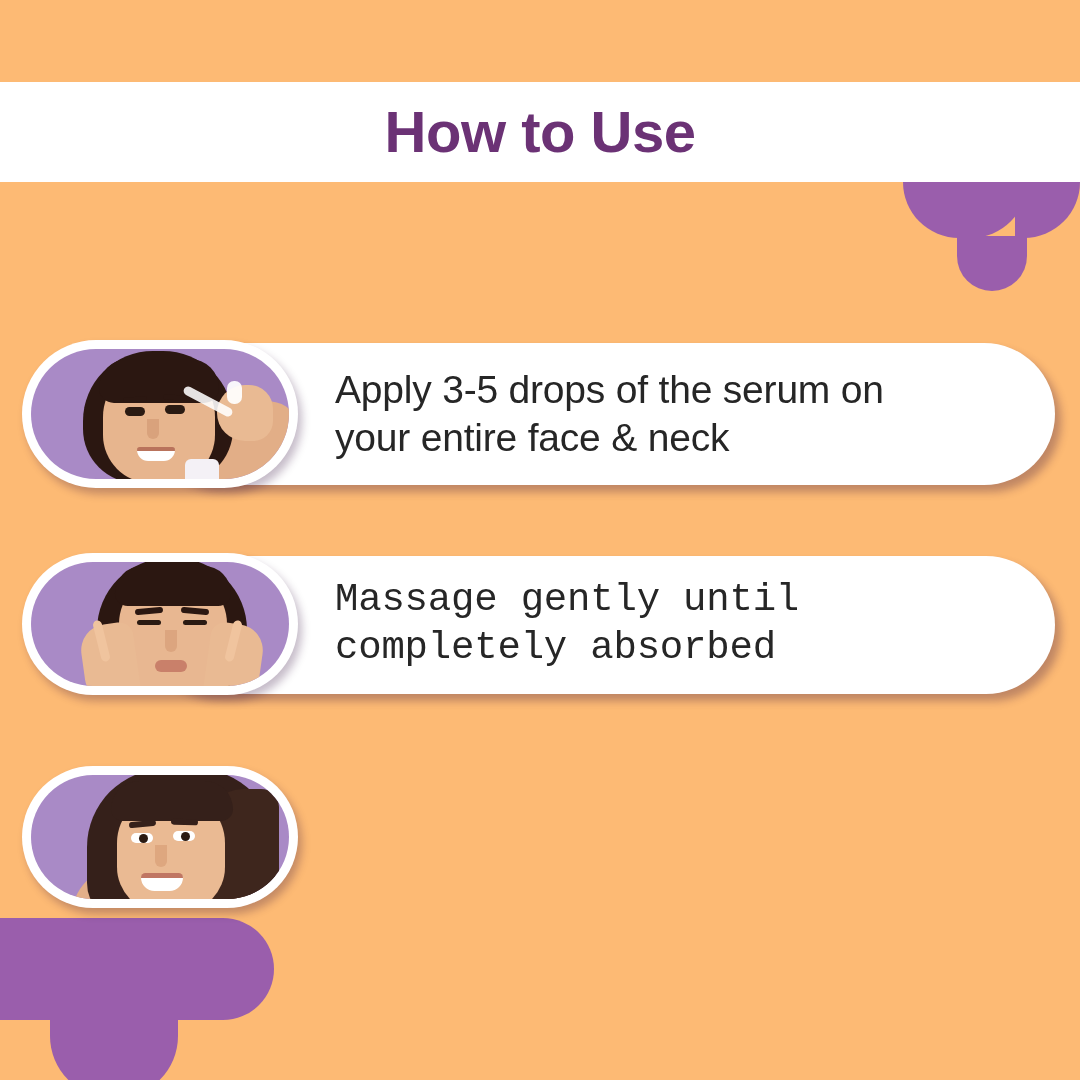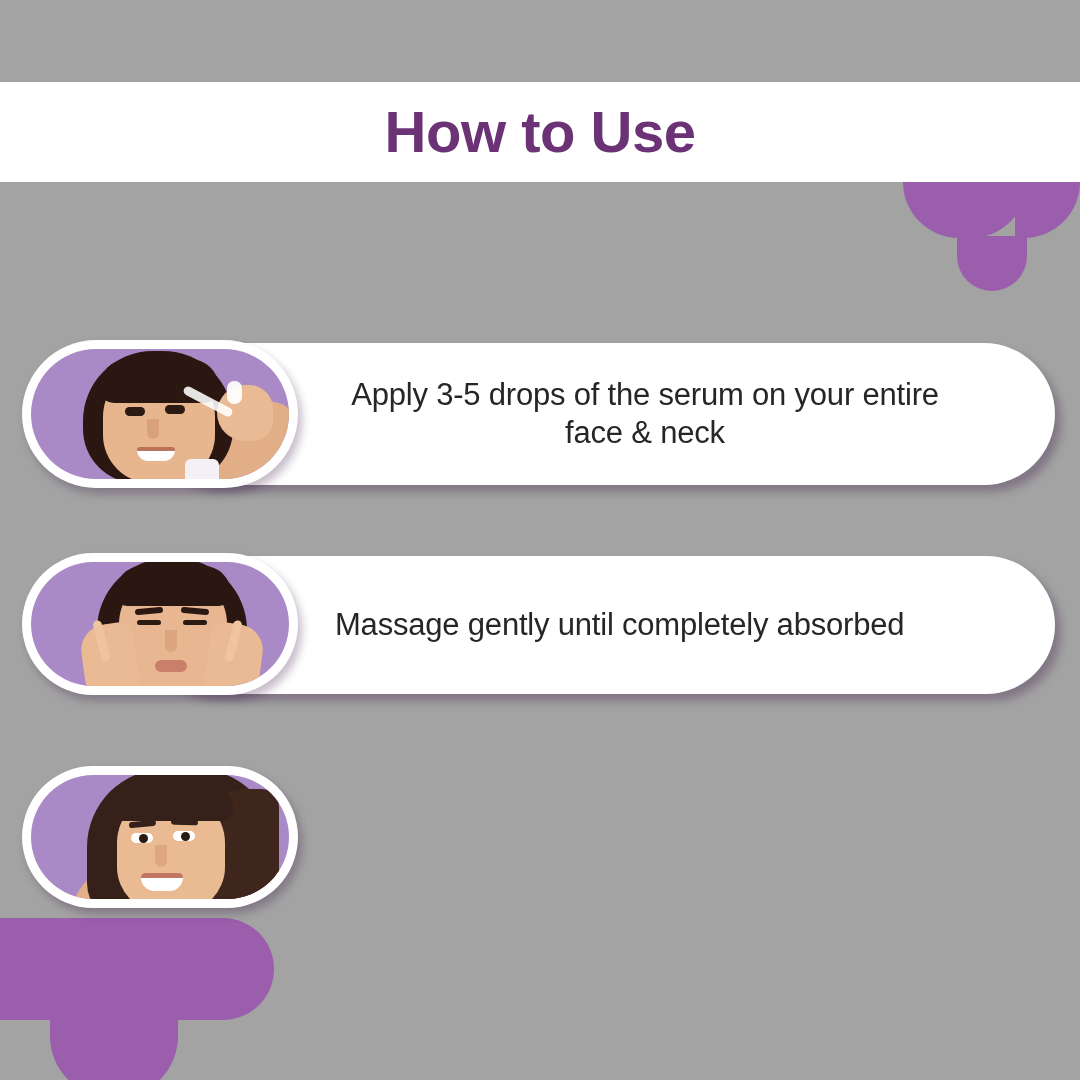--- a/index.html
+++ b/index.html
@@ -8,21 +8,21 @@
   html, body {
     width:1080px; height:1080px;
     background:#ffffff;
     font-family:"Liberation Sans", sans-serif;
     overflow:hidden;
   }
 
   #stage {
     position:relative;
     width:1080px; height:1080px;
-    background:#a3a3a3;
+    background:#fdba74;
     overflow:hidden;
   }
 
   
   .deco { position:absolute; background:#9A5EAC; }
 
   .deco-tr-a { left:903px;  top:182px;  width:124px; height:56px;
                border-radius:0 0 60px 60px; }
   .deco-tr-b { left:1015px; top:182px;  width:65px;  height:56px;
                border-radius:0 0 56px 0; }
@@ -60,32 +60,31 @@
   .step-3 { top:766px; height:142px; }
 
   .step-card {
     position:absolute; left:145px; top:3px;
     width:910px; height:142px;
     background:#ffffff;
     border-radius:74px;
     box-shadow:6px 7px 9px rgba(52,15,62,0.30);
     display:flex; align-items:center;
   }
-  .step-2 .step-card, .step-3 .step-card { height:138px; border-radius:70px; }
+  .step-2 .step-card, .step-3 .step-card { height:138px; border-radius:70px;font-family:Liberation Mono, monospace; }
 
   .step-text {
     color:#262626;
-    font-size:31px;
+    font-size:39px;
     line-height:1.22;
     font-weight:400;
     letter-spacing:-0.2px;
     padding-left:190px;
     padding-right:70px;
     max-width:880px;
-    text-align:center;
   }
 
   
   .thumb-wrap {
     position:absolute; left:22px; top:0;
     width:276px; height:148px;
     background:#ffffff;
     border-radius:76px;
     box-shadow:4px 6px 8px rgba(52,15,62,0.28);
     padding:9px;

